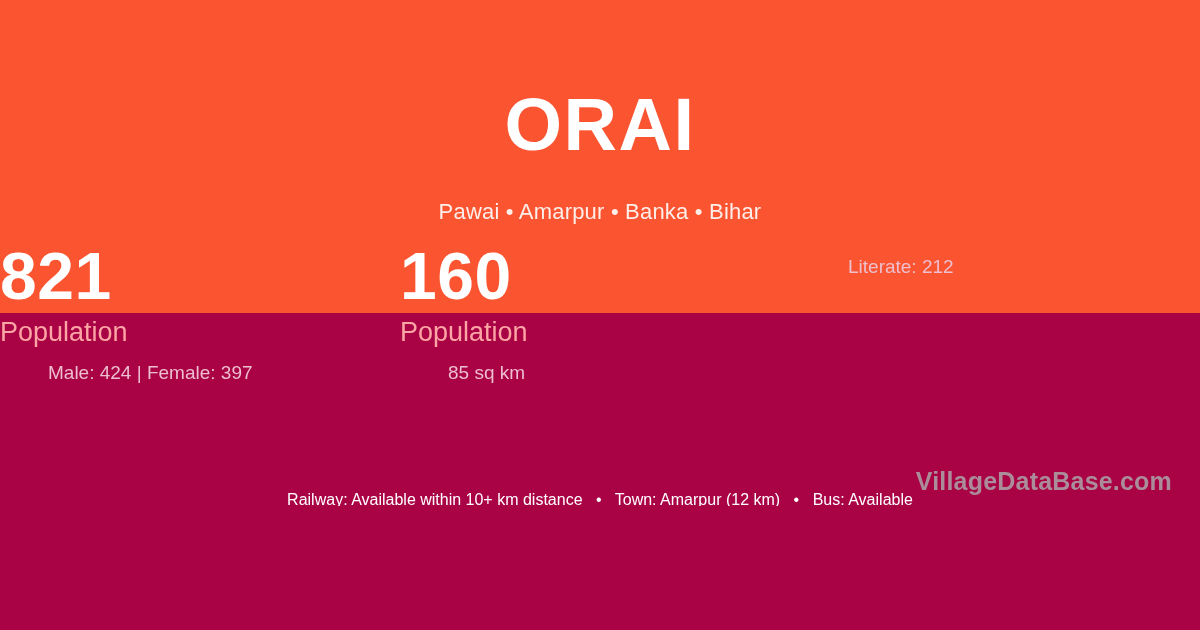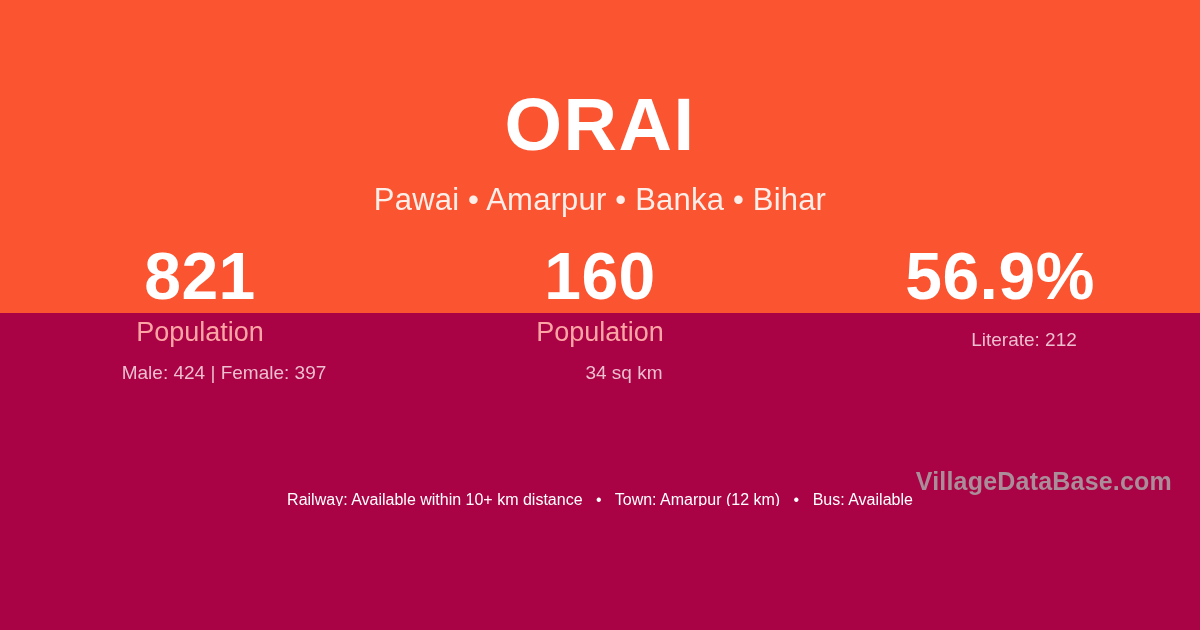--- a/index.html
+++ b/index.html
@@ -45,42 +45,41 @@
     padding: 0;
     color: #ffffff;
     font-size: 74px;
     font-weight: bold;
     letter-spacing: 1.5px;
     line-height: 1;
     padding-top: 88px;
     font-family: "Liberation Sans", sans-serif;
   }
   .village-subtitle {
-    margin: 0;
+    margin: 17px;
     padding: 0;
     padding-top: 22px;
     color: #fdeee9;
-    font-size: 31px;
+    font-size: 22px;
     font-weight: normal;
     line-height: 1;
     letter-spacing: 0.2px;
   }
 
   
   .stats-row {
     position: absolute;
     left: 0;
     top: 240px;
     width: 1200px;
     display: flex;
     flex-direction: row;
   }
   .stat-col {
     flex: 1 1 0;
-    text-align: center;
   }
   .stat-value {
     color: #ffffff;
     font-size: 66px;
     font-weight: bold;
     line-height: 73px;
     letter-spacing: 0.5px;
     height: 73px;
   }
   .stat-label {
@@ -149,25 +148,24 @@
 
     <div class="stat-col">
       <div class="stat-value">821</div>
       <div class="stat-label">Population</div>
       <div class="stat-sub">Male: 424 | Female: 397</div>
     </div>
 
     <div class="stat-col">
       <div class="stat-value">160</div>
       <div class="stat-label">Population</div>
-      <div class="stat-sub">34 sq km</div>
+      <div class="stat-sub">85 sq km</div>
     </div>
 
     <div class="stat-col">
-      <div class="stat-value">56.9%</div>
       <div class="stat-sub">Literate: 212</div>
     </div>
 
   </div>
 
   <div class="info-line">
     <span class="info-item">Railway: Available within 10+ km distance</span>
     <span class="info-sep">•</span>
     <span class="info-item">Town: Amarpur (12 km)</span>
     <span class="info-sep">•</span>

